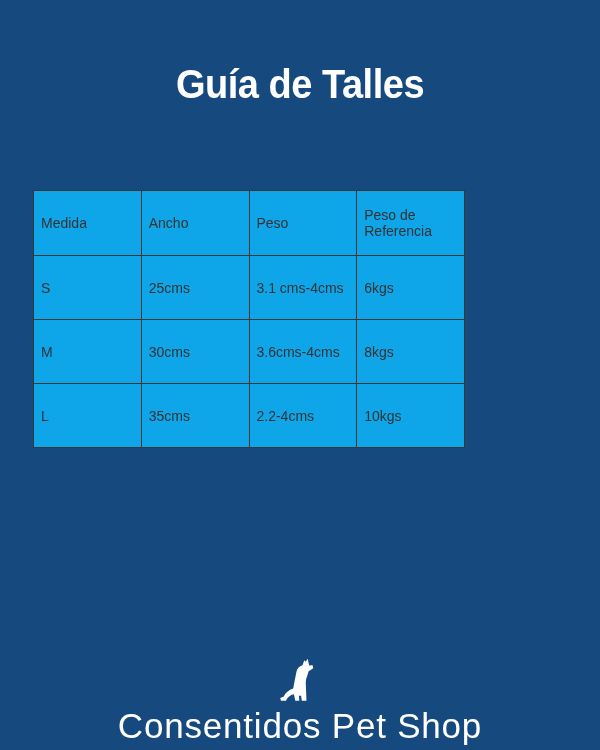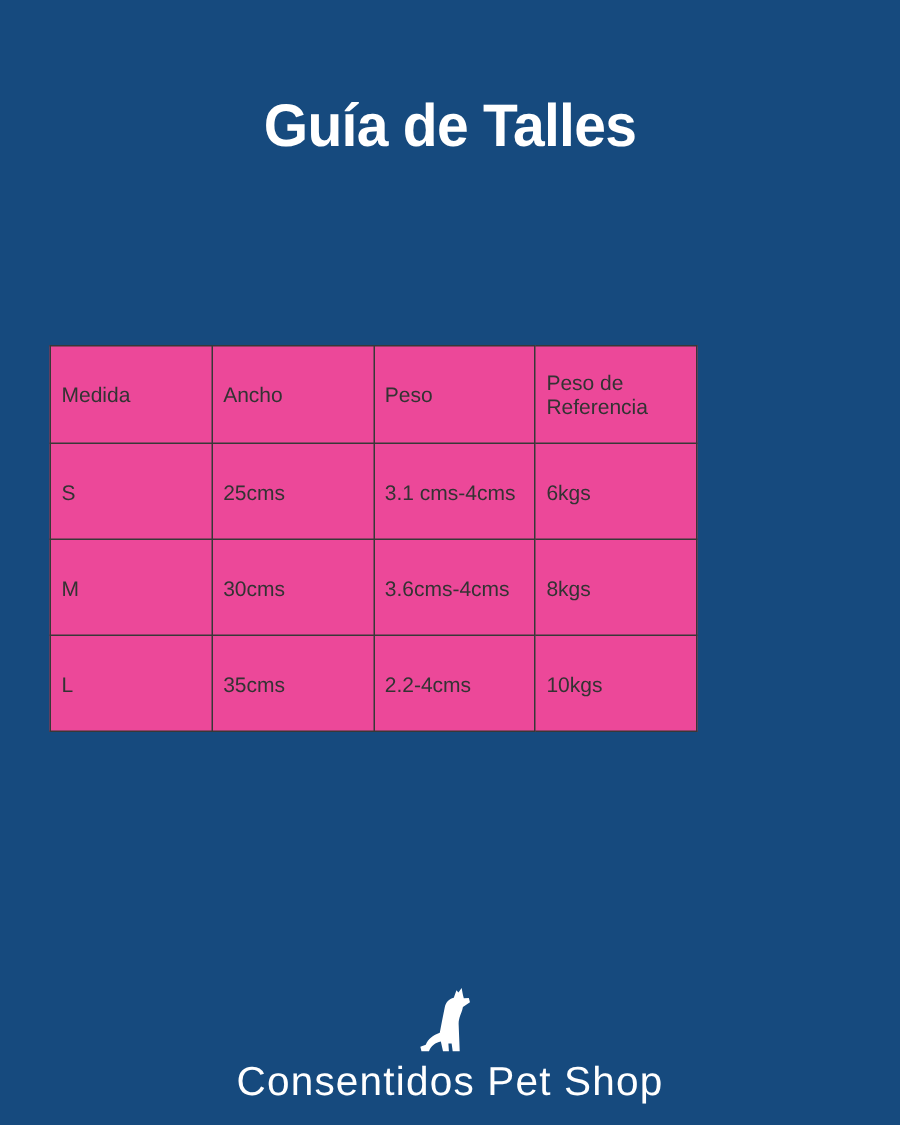--- a/index.html
+++ b/index.html
@@ -33,22 +33,21 @@
   .table-wrap {
     position: absolute;
     top: 190px;
     left: 33px;
     width: 532px;
   }
   table.size-table {
     width: 432px;
     border-collapse: collapse;
     table-layout: fixed;
-    background: #ec4899;
-    margin-top: 40px;
+    background: #0ea5e9;
   }
   table.size-table th,
   table.size-table td {
     border: 1px solid #383838;
     font-size: 14px;
     font-weight: 400;
     color: #333333;
     text-align: left;
     vertical-align: middle;
     padding: 0 0 0 7px;
@@ -63,21 +62,21 @@
     width: 600px;
     text-align: center;
   }
   .footer-brand {
     position: absolute;
     top: 706px;
     left: 0;
     width: 600px;
     text-align: center;
     color: #ffffff;
-    font-size: 27px;
+    font-size: 35px;
     font-weight: 400;
     letter-spacing: 0.8px;
   }
 </style>
 </head>
 <body>
 
 <div class="title">Guía de Talles</div>
 
 <div class="table-wrap">

